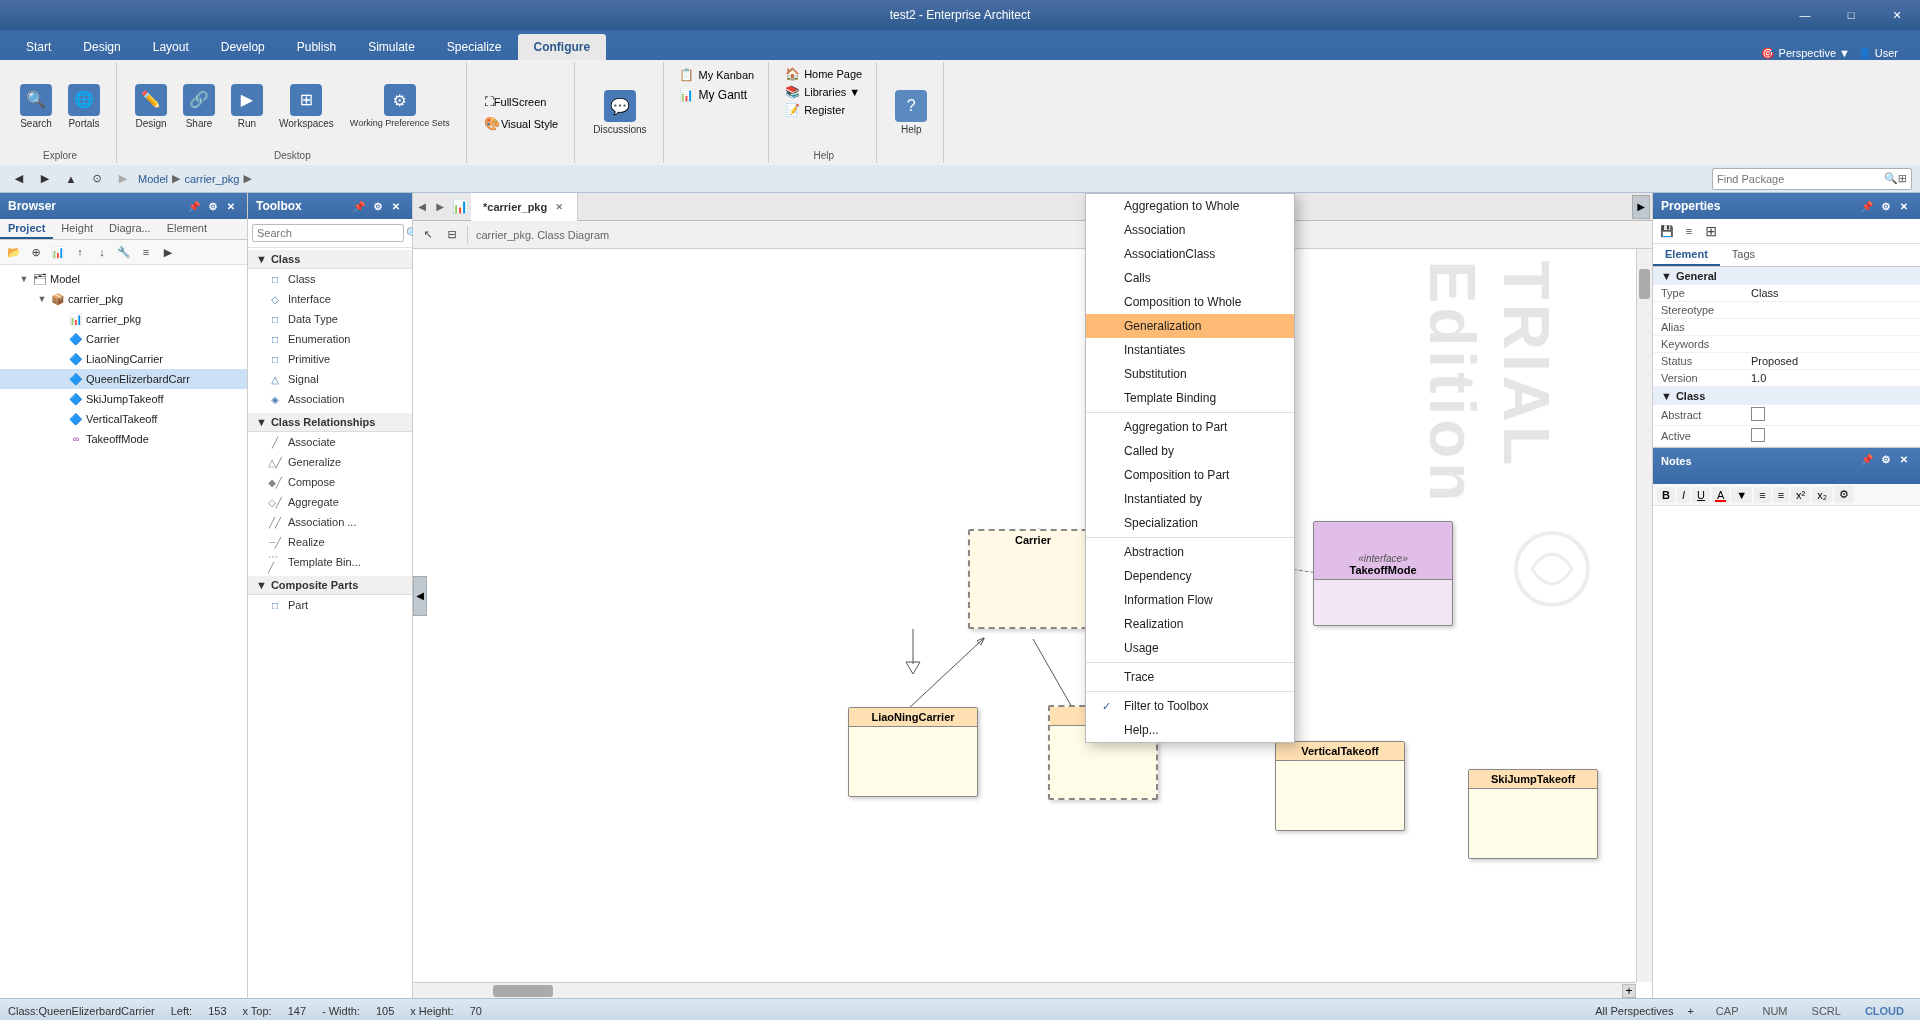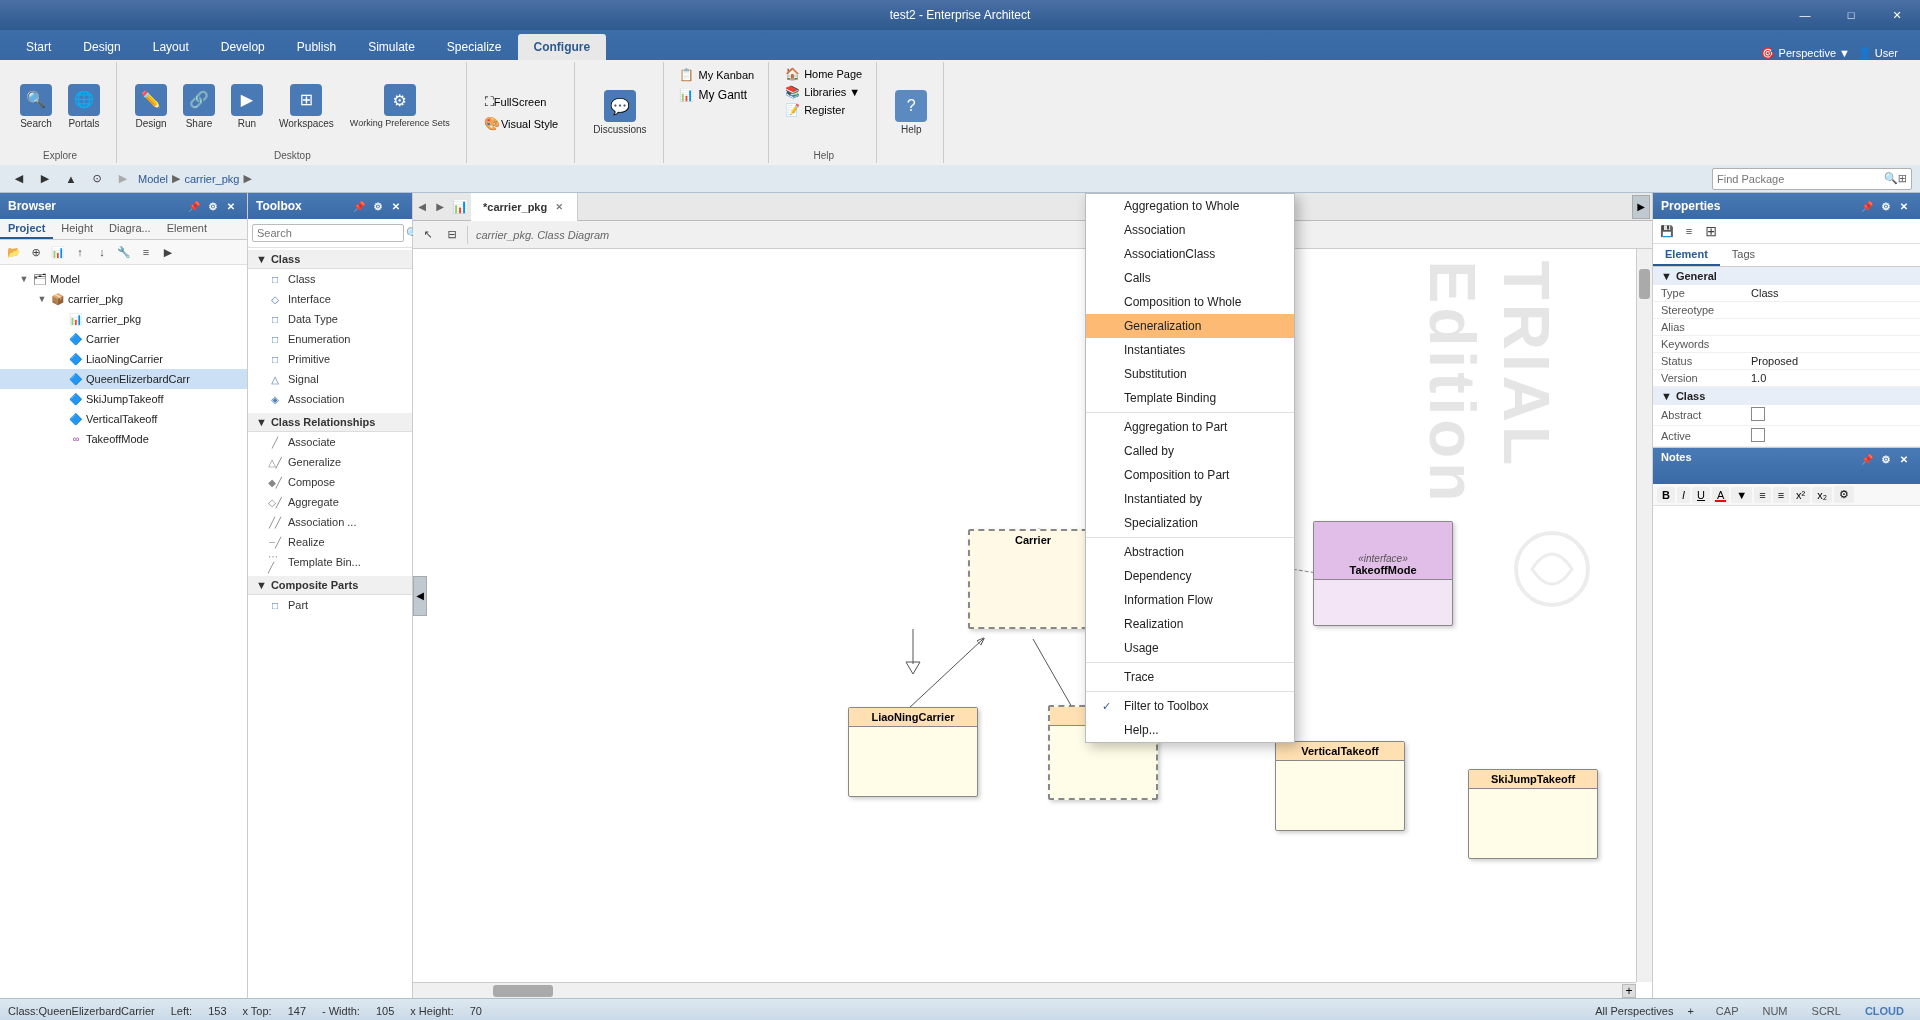--- a/index.html
+++ b/index.html
@@ -502,24 +502,24 @@
     
     #notes-panel {
       border-top: 1px solid #ccc;
       flex: 1;
       display: flex;
       flex-direction: column;
     }
     .notes-header {
       background: linear-gradient(to bottom, #4a7ab5, #3a6aa5);
       color: white;
-      padding: 3px 8px;
+      padding: 17px 8px;
       font-size: 11px;
       font-weight: bold;
-      display: flex; align-items: flex-start;
+      display: flex; align-items: flex-end;
       height: 36px;
     }
     .notes-toolbar {
       display: flex; align-items: center;
       padding: 2px 4px; gap: 2px;
       border-bottom: 1px solid #e0e0e0;
       background: #f8f8f8;
     }
     .notes-btn {
       padding: 1px 4px;
@@ -955,21 +955,21 @@
       </div>
       <div style="flex:1;"></div>
 
       <div style="width:18px;height:24px;background:#c0c8d0;border:1px solid #aaa;display:flex;align-items:center;justify-content:center;cursor:pointer;font-size:10px;margin:2px;">▶</div>
     </div>
 
     <div id="diagram-toolbar">
       <div class="dt-btn" title="Select">↖</div>
       <div class="dt-btn" title="Fit">⊟</div>
       <div class="dt-sep"></div>
-      <span style="font-size:11px;color:#666;padding:0 4px;font-style:italic;">carrier_pkg.  Class Diagram</span>
+      <span style="font-size:11px;color:#666;padding:0 4px;">carrier_pkg.  Class Diagram</span>
     </div>
 
     <div id="diagram-canvas">
 
       <svg id="canvas-svg">
 
         <line x1="495" y1="460" x2="570" y2="390" stroke="#555" stroke-width="1" marker-end="url(#arrowhead)"></line>
 
         <line x1="660" y1="460" x2="620" y2="390" stroke="#555" stroke-width="1"></line>
 

